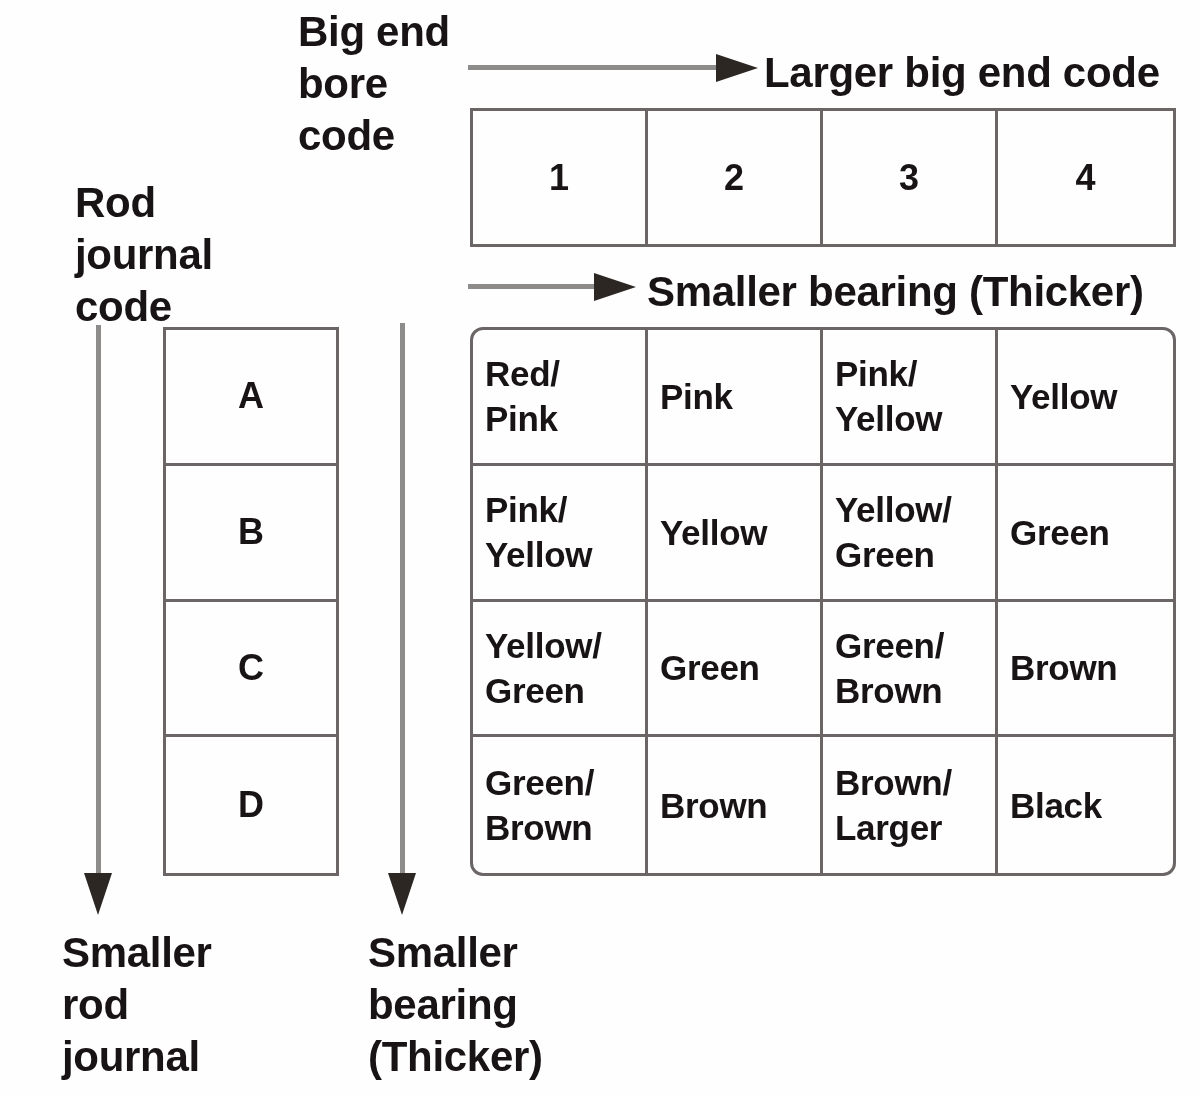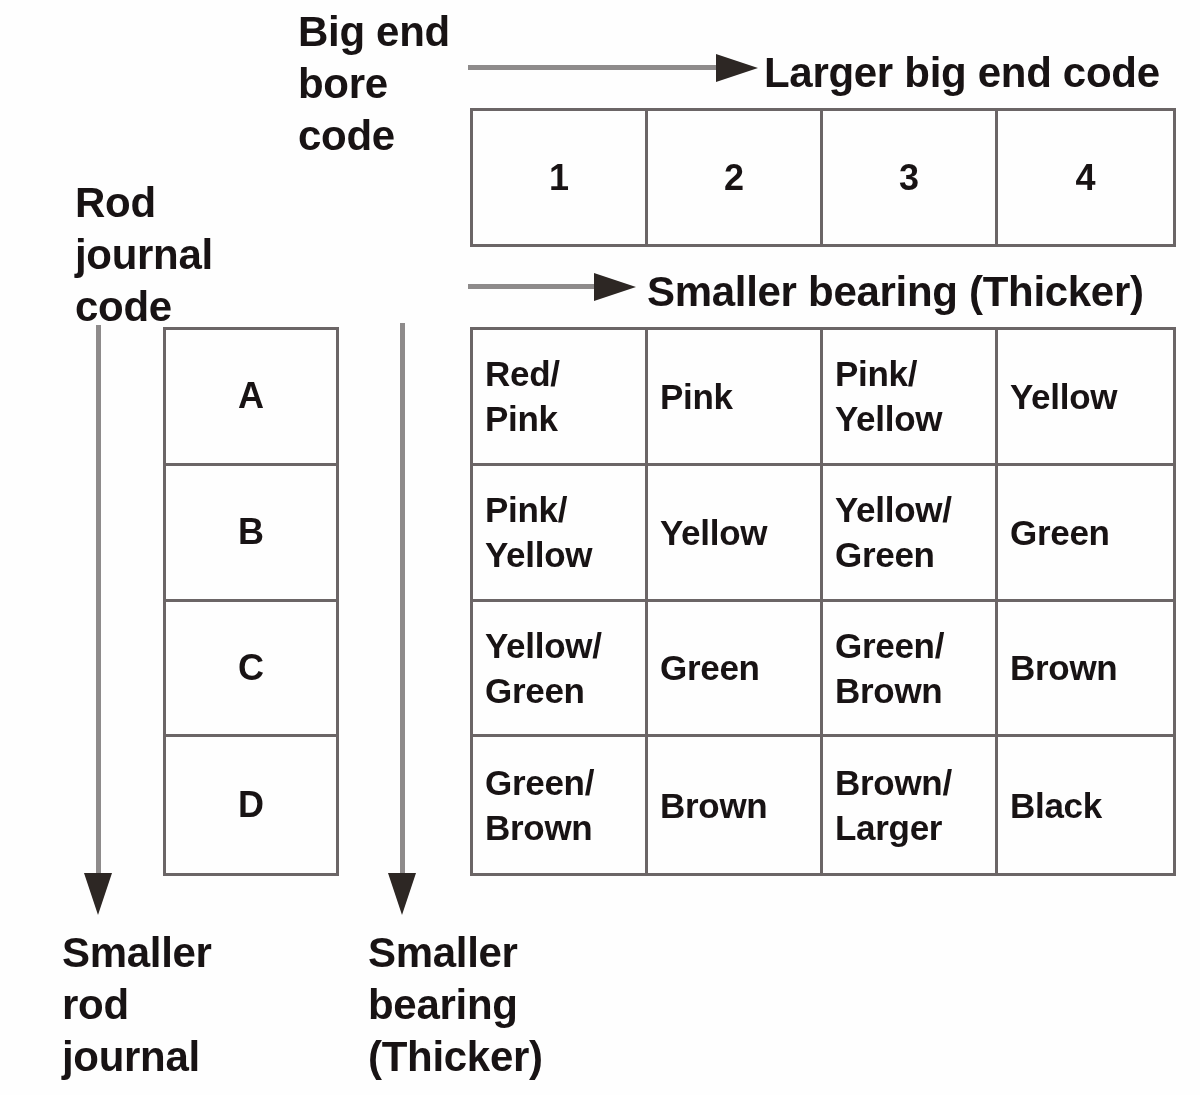--- a/index.html
+++ b/index.html
@@ -39,21 +39,21 @@
   
   .grid-box {
     position: absolute;
     box-sizing: border-box;
     border: 3px solid #6b6566;
     display: grid;
     background: #fefefe;
   }
   .bore-row  { grid-template-columns: repeat(4, 1fr); }
   .journal-col { grid-template-rows: repeat(4, 1fr); }
-  .matrix { grid-template-columns: repeat(4, 1fr); grid-template-rows: repeat(4, 1fr); }
+  .matrix { grid-template-columns: repeat(4, 1fr); grid-template-rows: repeat(4, 1fr); border-radius: 13px; }
 
   .hcell, .jcell {
     display: flex; align-items: center; justify-content: center;
     font-size: 36px;
   }
   .hcell { border-right: 3px solid #6b6566; }
   .hcell:last-child { border-right: none; }
   .jcell { border-bottom: 3px solid #6b6566; }
   .jcell:last-child { border-bottom: none; }
 

